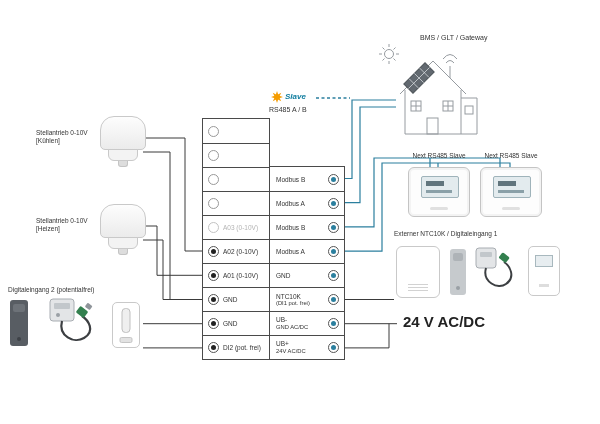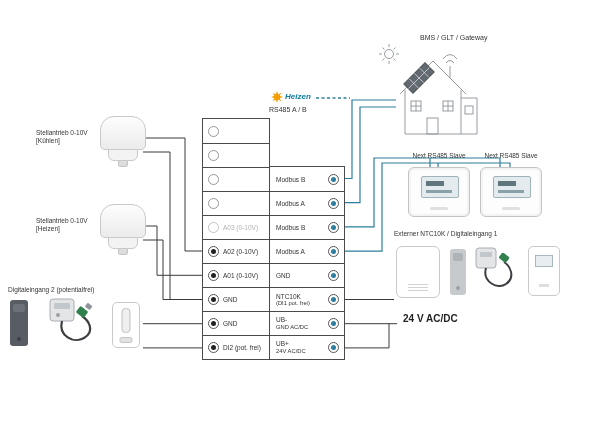--- a/index.html
+++ b/index.html
@@ -7,21 +7,21 @@
   body { font-family:"Liberation Sans", sans-serif; color:#333; }
   .canvas { position:relative; width:600px; height:424px; background:#fff; overflow:hidden; }
   .abs { position:absolute; }
   svg.layer { position:absolute; left:0; top:0; width:600px; height:424px; }
 
   
   .lbl { font-size:7px; color:#333; line-height:1.25; }
   .lbl-sm { font-size:6.5px; color:#333; line-height:1.3; }
   .lbl-2line span { display:block; }
   .modbus-text { font-size:8px; font-weight:bold; font-style:italic; color:#0e7c9e; }
-  .power-text { font-size:10px; font-weight:bold; color:#222; }
+  .power-text { font-size:15px; font-weight:bold; color:#222; }
   .center { text-align:center; }
 
   
   .tblock { border:1px solid #4a4a4a; background:#fff; display:grid; }
   .tblock-left { grid-template-rows:repeat(10,1fr); }
   .tblock-right { grid-template-rows:repeat(8,1fr); border-left:none; }
   .trow { display:flex; align-items:center; gap:4px; padding-left:5px; min-height:0; }
   .trow + .trow { border-top:1px solid #4a4a4a; }
   .trow-r { padding:0 5px 0 6px; justify-content:space-between; }
   .term { width:11px; height:11px; min-width:11px; border:1px solid #555; border-radius:50%;
@@ -277,21 +277,21 @@
     <svg width="52" height="54" viewBox="0 0 52 54">
       <rect x="4" y="4" width="20" height="20" rx="3" fill="#e3e5e7" stroke="#a8adb2"></rect>
       <rect x="8" y="8" width="12" height="5" rx="1" fill="#c2c7cb"></rect>
       <path d="M14 24 C10 38 26 46 34 40 C44 33 38 22 32 18" fill="none" stroke="#3c3f42" stroke-width="2"></path>
       <rect x="28" y="10" width="9" height="7" rx="1.5" fill="#33804f" transform="rotate(38 32 13)"></rect>
     </svg>
   </div>
   <div class="mini-thermo" style="left:528px;top:246px;width:32px;height:50px"></div>
 
   <div class="abs lbl" style="left:420px;top:34px">BMS / GLT / Gateway</div>
-  <div class="abs modbus-text" style="left:285px;top:92px">Heizen</div>
+  <div class="abs modbus-text" style="left:285px;top:92px">Slave</div>
   <div class="abs lbl" style="left:269px;top:106px">RS485 A / B</div>
 
   <div class="abs lbl-sm lbl-2line" style="left:36px;top:129px">
     <span>Stellantrieb 0-10V</span>
     <span>[Kühlen]</span>
   </div>
   <div class="abs lbl-sm lbl-2line" style="left:36px;top:217px">
     <span>Stellantrieb 0-10V</span>
     <span>[Heizen]</span>
   </div>

